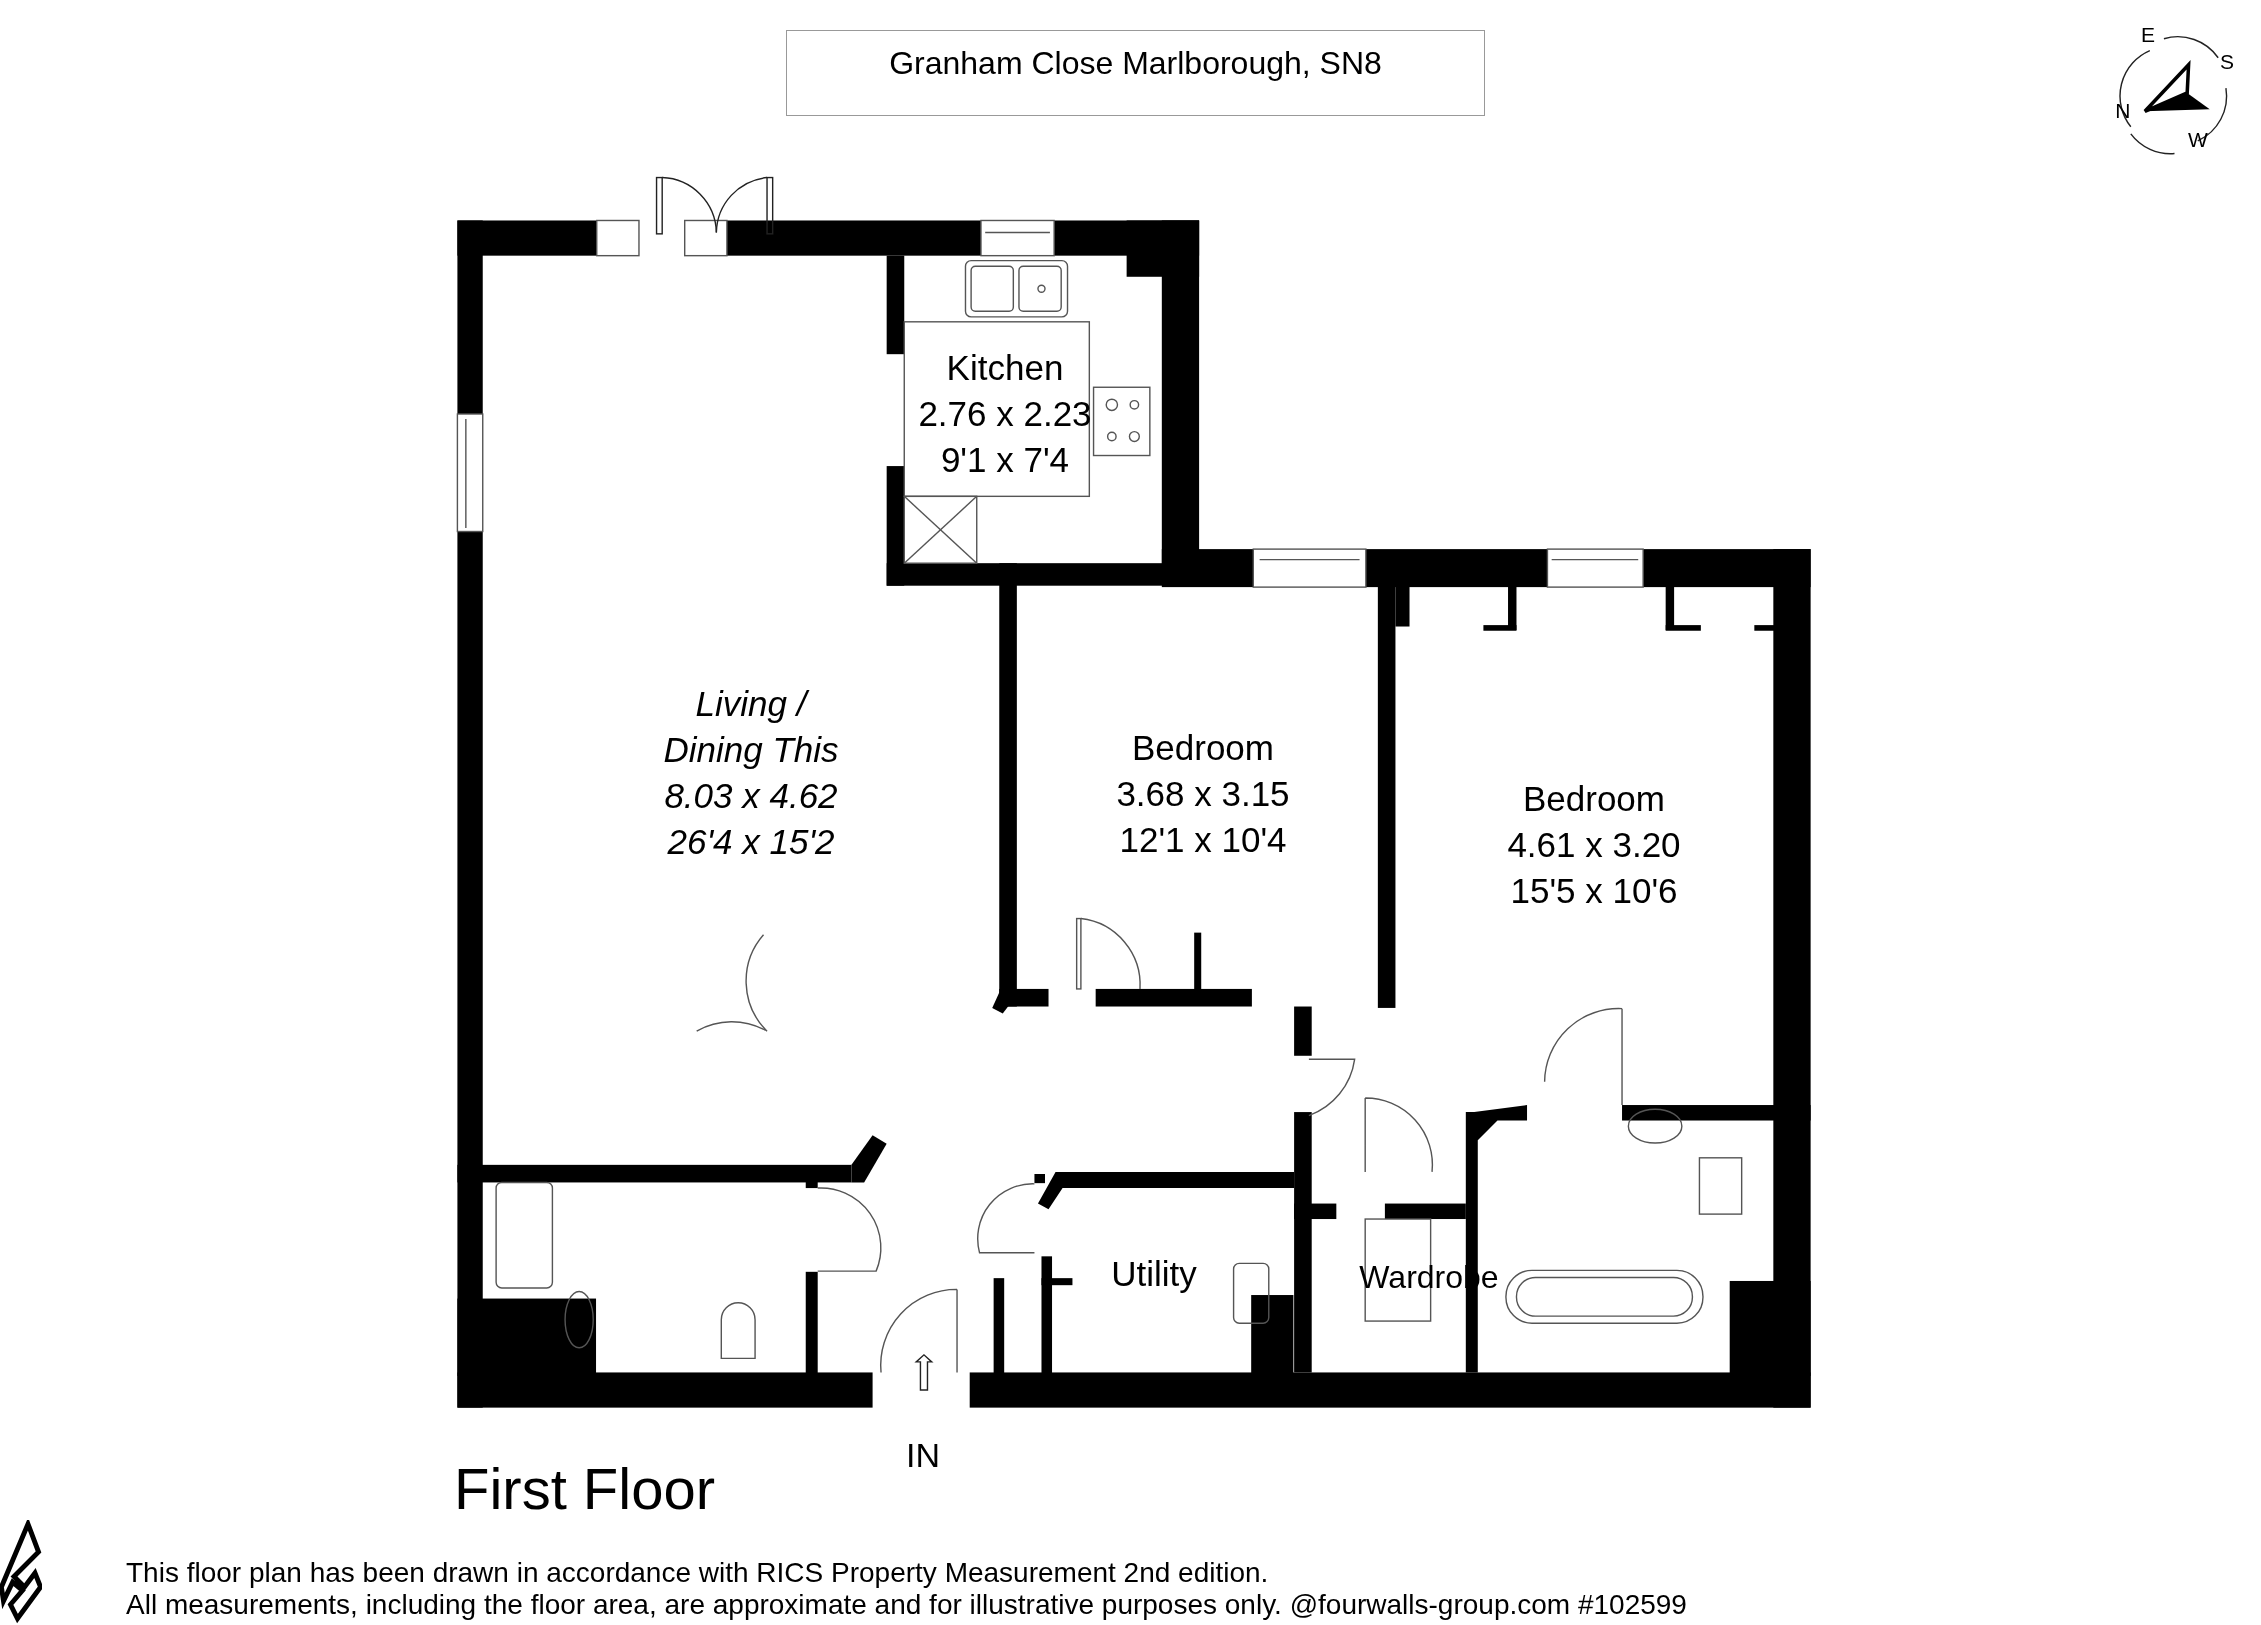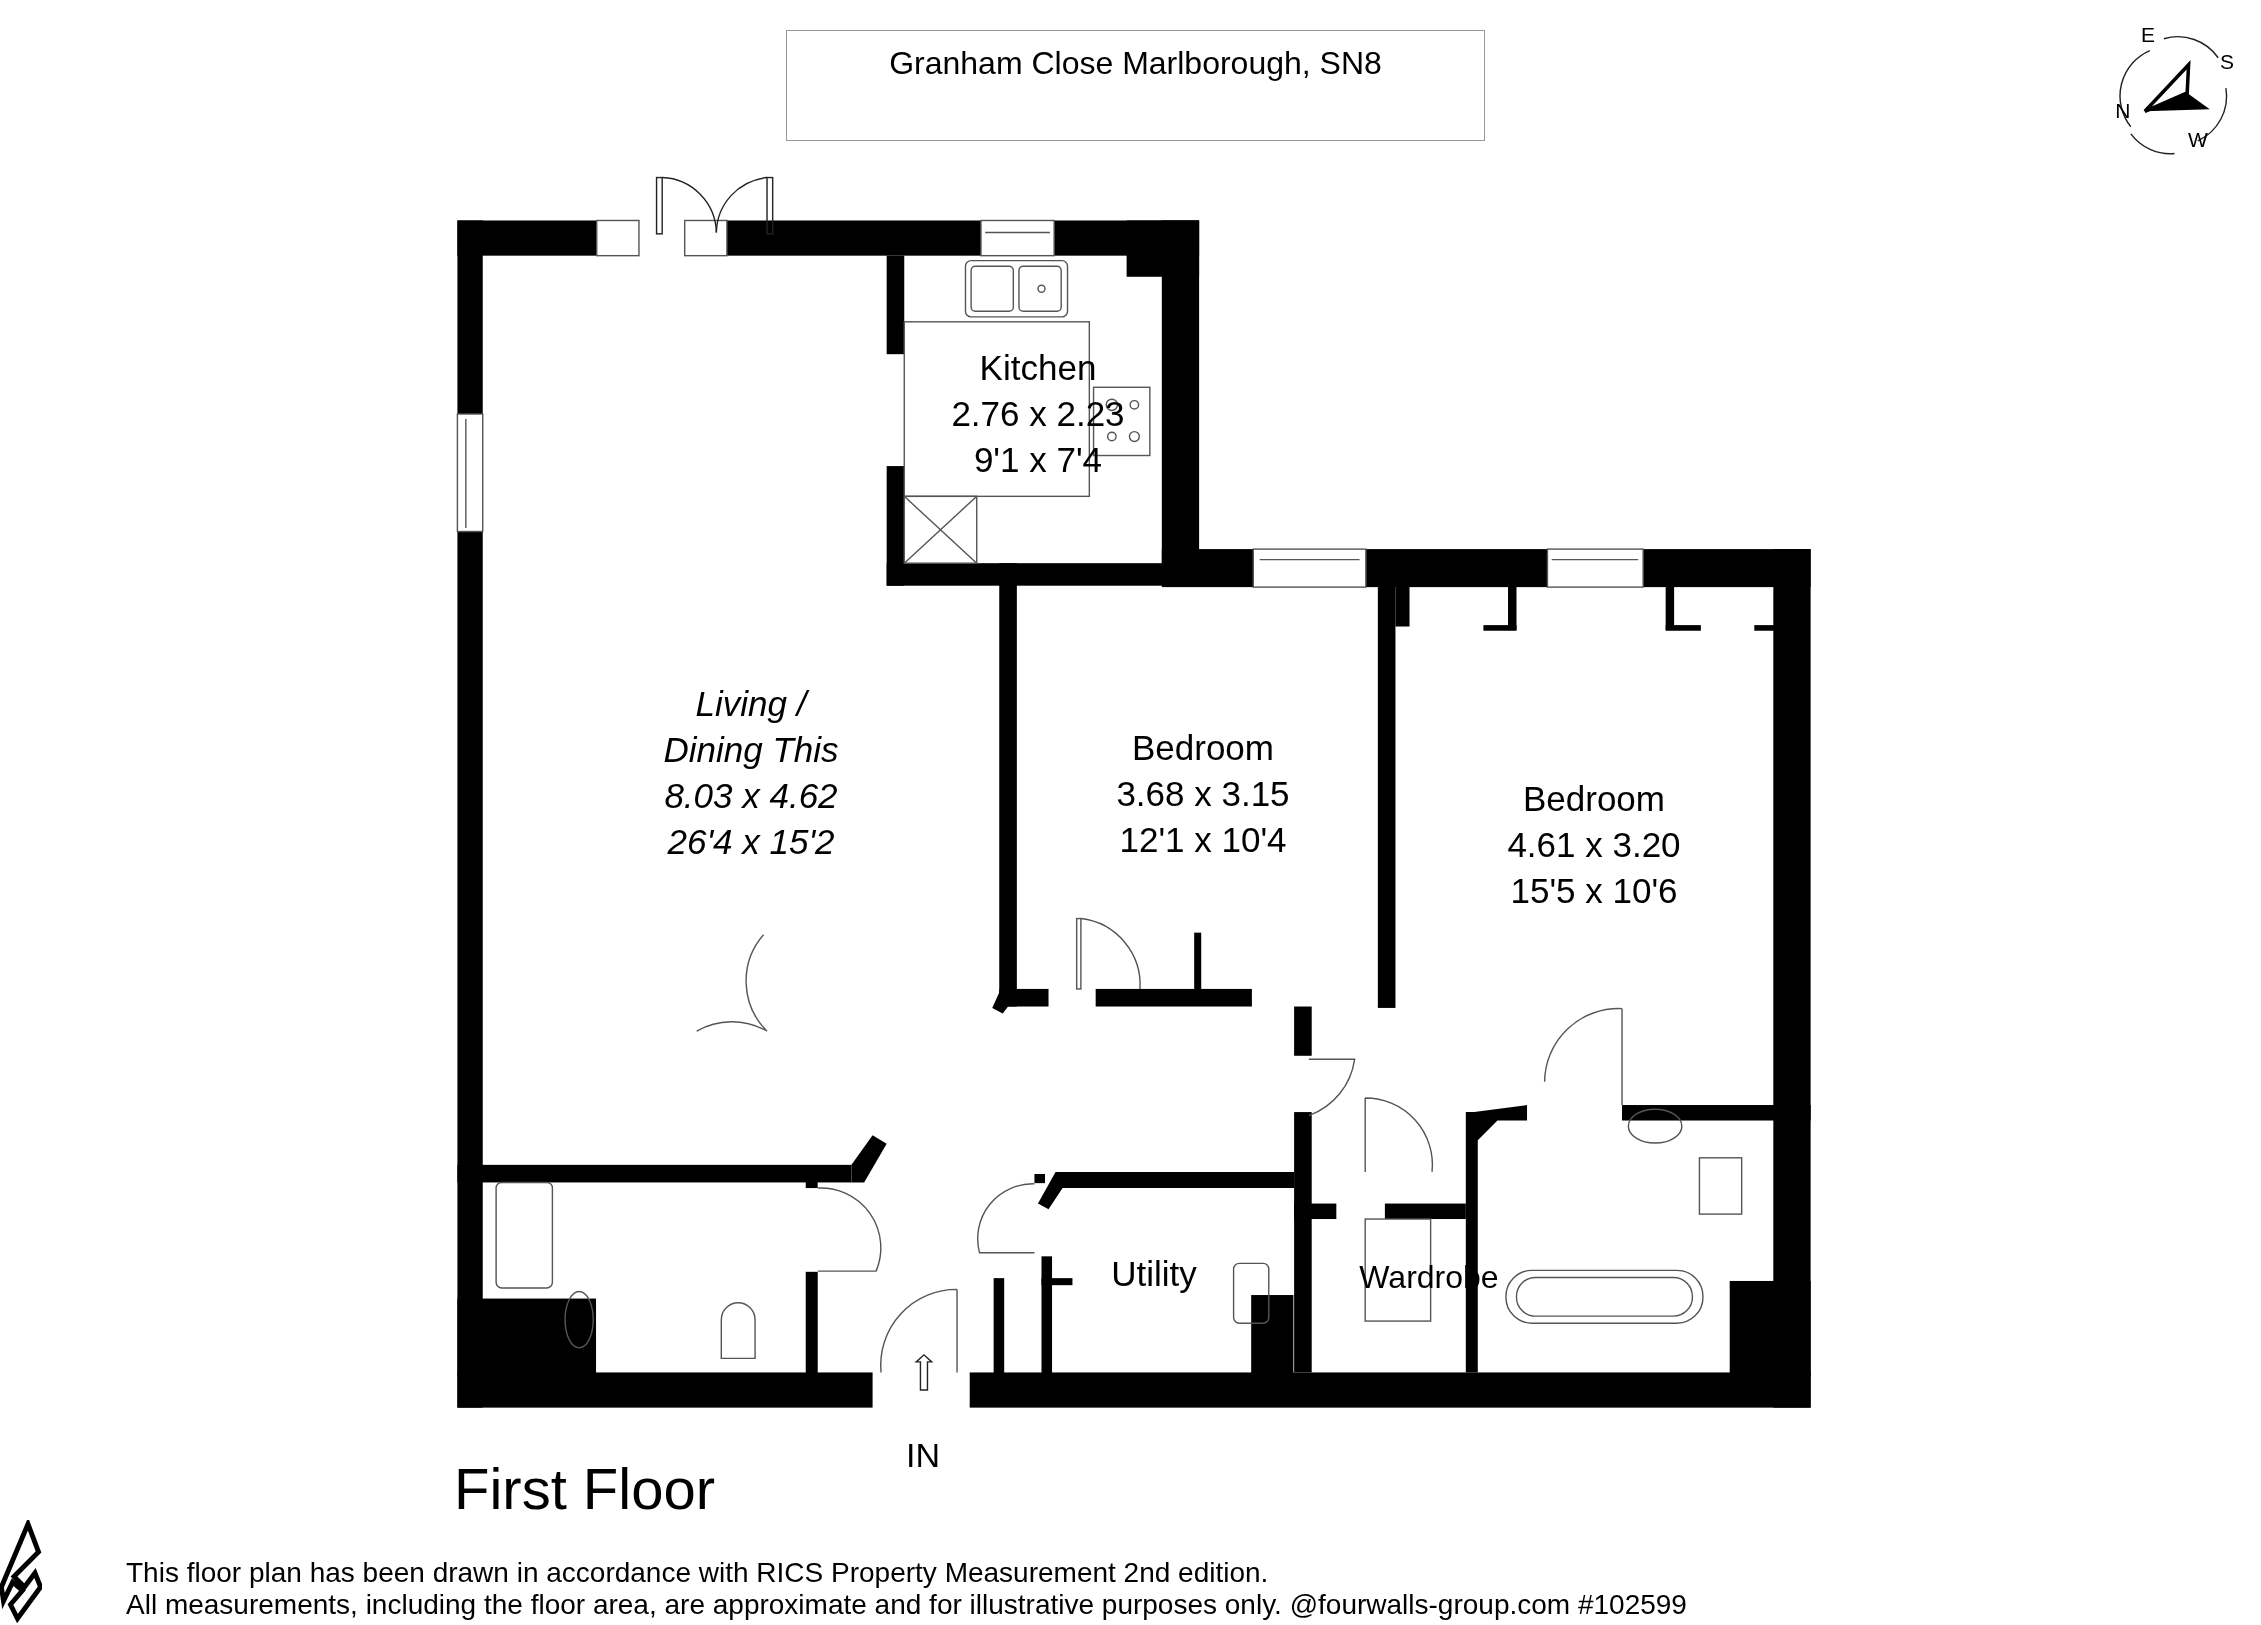--- a/index.html
+++ b/index.html
@@ -1,17 +1,17 @@
 <!DOCTYPE html>
 <html style="font-size:11.3px"><head>
 <meta charset="utf-8">
 <style>
   html,body{margin:0;padding:0;background:#ffffff;}
   body{width:2261px;height:1626px;position:relative;overflow:hidden;font-family:"Liberation Sans",sans-serif;color:#000;}
-  .title-box{position:absolute;left:786px;top:30px;width:699px;height:111px;border:1.4px solid #999;box-sizing:border-box;text-align:center;font-size:32px;line-height:42px;padding-top:11.3px;}
+  .title-box{position:absolute;left:786px;top:30px;width:699px;height:86px;border:1.4px solid #999;box-sizing:border-box;text-align:center;font-size:32px;line-height:42px;padding-top:11.3px;}
   .title-box div{white-space:nowrap;}
   svg#plan{position:absolute;left:0;top:0;}
   .wall{fill:#000;}
   .thin{fill:none;stroke:#555;stroke-width:2;}
   .thin-dark{fill:none;stroke:#222;stroke-width:2;}
   .room-label{position:absolute;text-align:center;font-size:35px;line-height:46px;white-space:nowrap;transform:translateX(-50%);}
   .room-label.small{font-size:32px;line-height:42px;text-align:center;}
   .floor-title{position:absolute;left:454px;top:1457px;font-size:58px;line-height:63px;}
   .footer{position:absolute;left:126px;font-size:28px;line-height:25px;white-space:nowrap;}
   .in-label{position:absolute;left:906px;top:1401px;font-size:34px;line-height:38px;margin-top:35px;}
@@ -173,21 +173,21 @@
     <polygon points="1308,1925 1318,1925 1318,1965 1324,1965 1313,1975 1302,1965 1308,1965" fill="none" stroke="#222" stroke-width="2" transform="rotate(180 1313 1950)"></polygon>
   </g>
 </svg>
 
 <div class="room-label" style="left:751px;top:681px;font-style:italic;">
   <div>Living /</div>
   <div>Dining This</div>
   <div>8.03 x 4.62</div>
   <div>26'4 x 15'2</div>
 </div>
-<div class="room-label" style="left:1038px;top:345px;">
+<div class="room-label" style="left:1005px;top:345px;">
   <div>Kitchen</div>
   <div>2.76 x 2.23</div>
   <div>9'1 x 7'4</div>
 </div>
 <div class="room-label" style="left:1203px;top:725px;">
   <div>Bedroom</div>
   <div>3.68 x 3.15</div>
   <div>12'1 x 10'4</div>
 </div>
 <div class="room-label" style="left:1594px;top:776px;">

